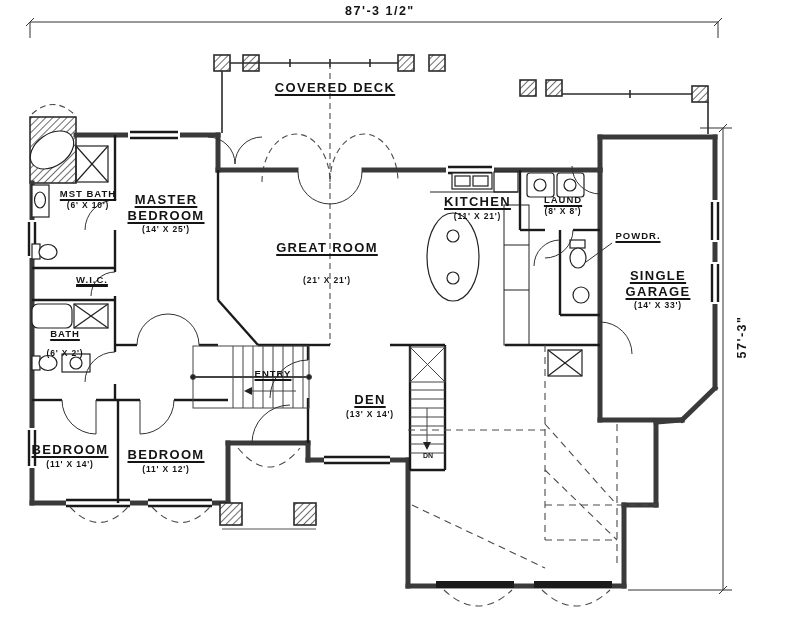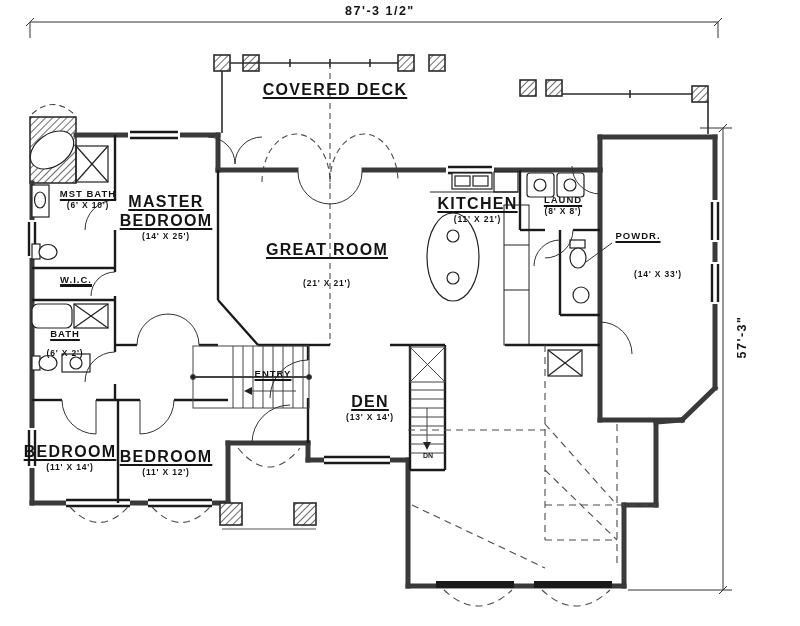--- a/index.html
+++ b/index.html
@@ -1,21 +1,21 @@
 <!DOCTYPE html>
 <html><head>
 <meta charset="utf-8">
 <style>
   html,body{margin:0;padding:0;background:#fff;}
   #stage{position:relative;width:800px;height:626px;background:#ffffff;overflow:hidden;
          font-family:"Liberation Sans",sans-serif;}
   svg{position:absolute;left:0;top:0;}
   .lbl{position:absolute;display:flex;flex-direction:column;align-items:center;
        text-align:center;color:#141414;font-weight:bold;pointer-events:none;}
-  .lbl .nm{font-size:16px;letter-spacing:1.3px;line-height:1.2;
+  .lbl .nm{font-size:13px;letter-spacing:1.3px;line-height:1.2;
            text-decoration:underline;text-underline-offset:2px;text-decoration-thickness:1.5px;}
   .lbl .dm{font-size:8.5px;letter-spacing:.8px;margin-top:1px;}
   .sm .nm{font-size:9.5px;letter-spacing:1px;}
   .xs .nm{font-size:7px;letter-spacing:0;text-decoration:none;}
   .dimlbl{position:absolute;color:#141414;font-weight:bold;font-size:12.5px;
           letter-spacing:1.5px;white-space:nowrap;}
   .dim-right{transform:rotate(-90deg);transform-origin:center center;}
 </style>
 </head>
 <body>
@@ -307,23 +307,24 @@
   <span class="dm">(11' X 21')</span>
 </div>
 <div class="lbl sm" style="left:527px;top:194px;width:72px;">
   <span class="nm">LAUND</span>
   <span class="dm">(8' X 8')</span>
 </div>
 <div class="lbl sm" style="left:606px;top:230px;width:64px;">
   <span class="nm">POWDR.</span>
 </div>
 <div class="lbl" style="left:614px;top:268px;width:88px;">
+  <span class="nm">SINGLE GARAGE</span>
   <span class="dm">(14' X 33')</span>
 </div>
-<div class="lbl sm" style="left:44px;top:274px;width:64px;text-decoration:underline;">
+<div class="lbl sm" style="left:60px;top:274px;width:64px;text-decoration:underline;">
   <span class="nm">W.I.C.</span>
 </div>
 <div class="lbl sm" style="left:36px;top:328px;width:58px;gap:8px;">
   <span class="nm">BATH</span>
   <span class="dm">(6' X 2')</span>
 </div>
 <div class="lbl" style="left:22px;top:442px;width:96px;">
   <span class="nm">BEDROOM</span>
   <span class="dm">(11' X 14')</span>
 </div>

